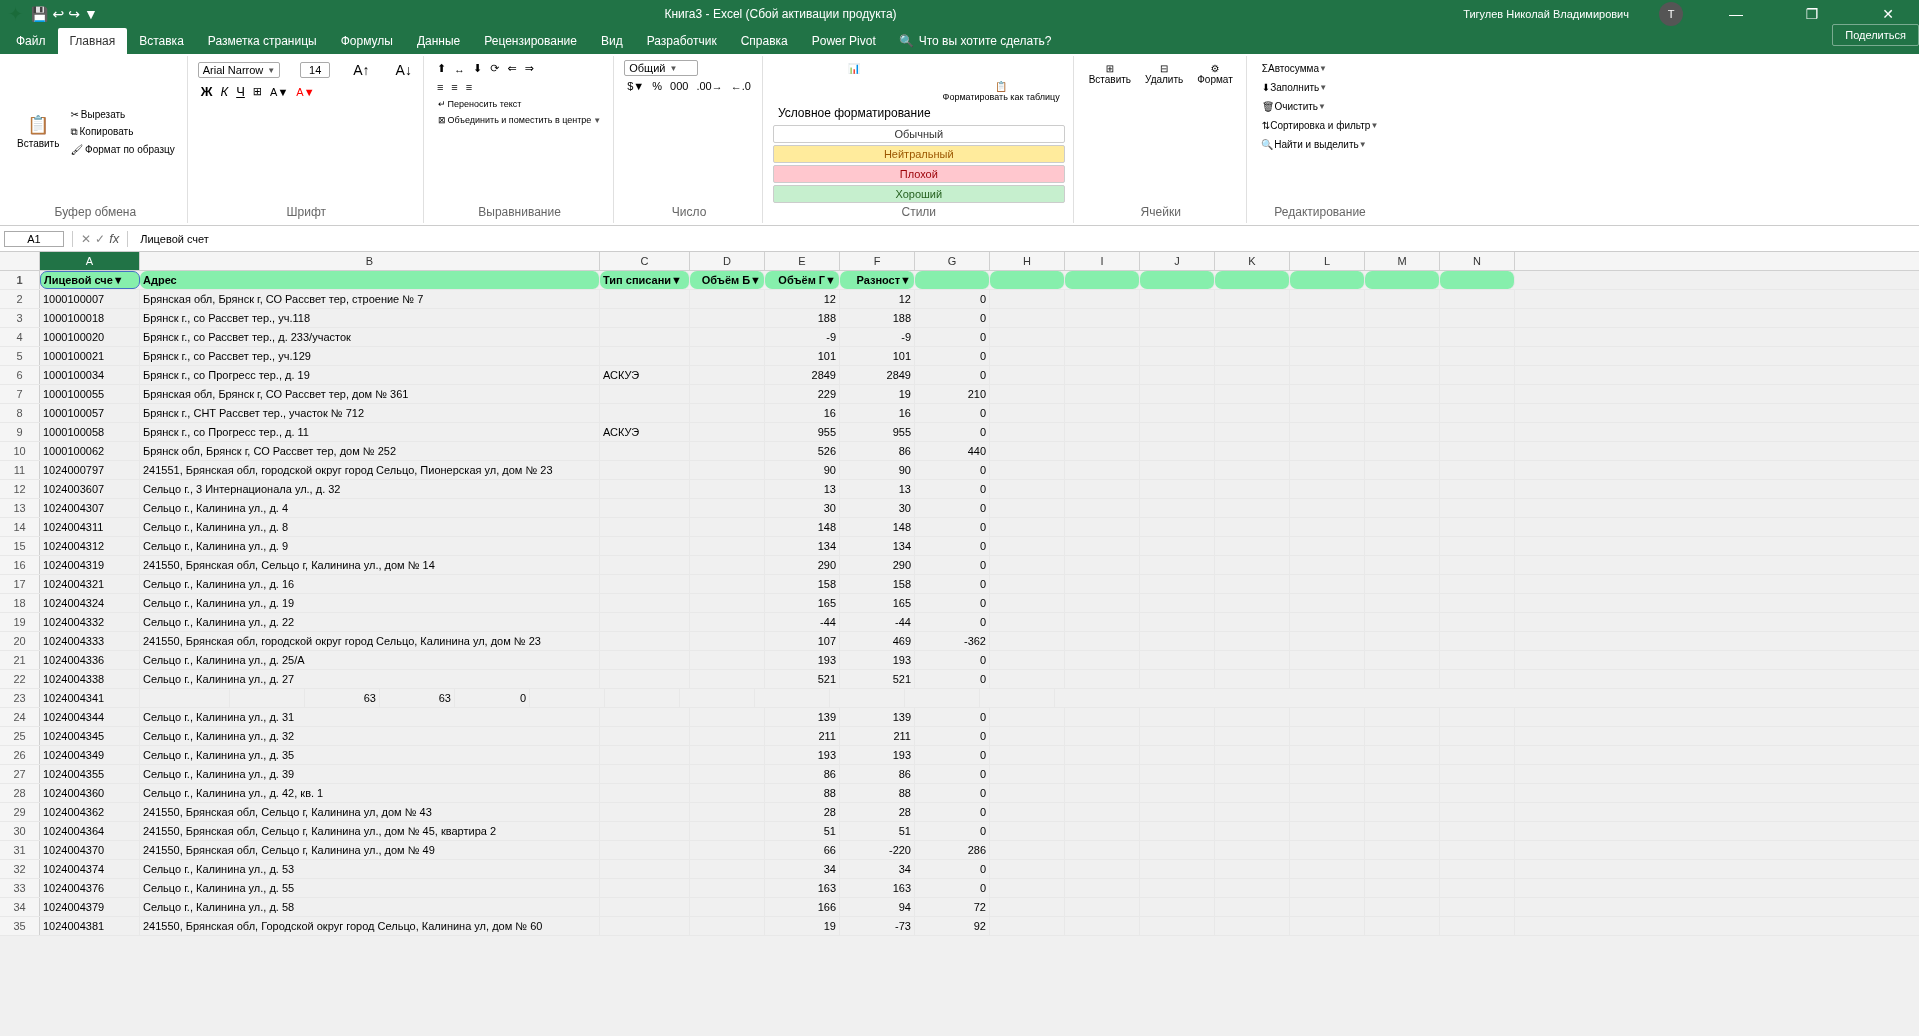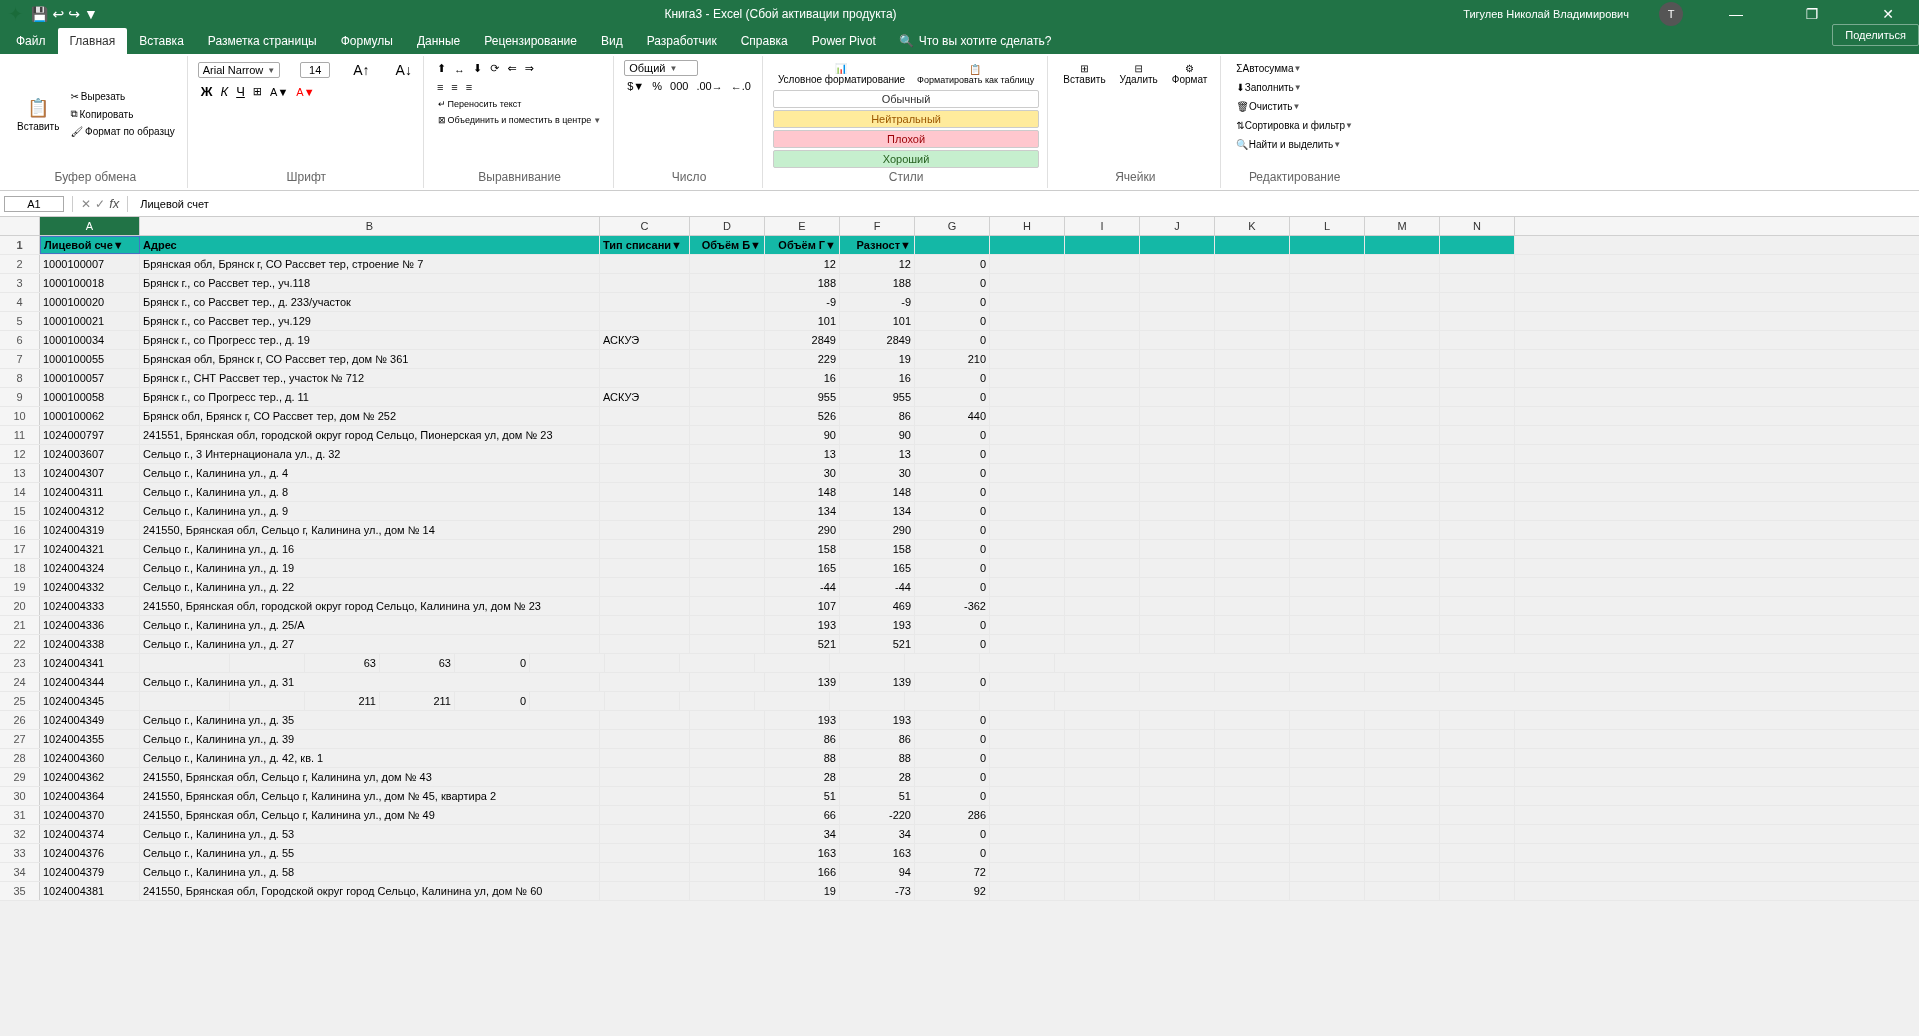--- a/index.html
+++ b/index.html
@@ -187,21 +187,21 @@
     .col-g { width: 75px; min-width: 75px; }
     .col-h { width: 75px; min-width: 75px; }
     .col-i { width: 75px; min-width: 75px; }
     .col-j { width: 75px; min-width: 75px; }
     .col-k { width: 75px; min-width: 75px; }
     .col-l { width: 75px; min-width: 75px; }
     .col-m { width: 75px; min-width: 75px; }
     .col-n { width: 75px; min-width: 75px; }
 
     .header-row { background: #f0f0f0 !important; font-weight: bold; }
-    .header-row .cell { font-weight: bold; background: #14b8a6; }
+    .header-row .cell { font-weight: bold; background: #86efac; border-radius: 7px; }
 
     
     .win-control { 
       width: 46px; height: 28px; display: flex; align-items: center; justify-content: center;
       cursor: pointer; font-size: 14px; color: white;
     }
 
     .btn-row { display: flex; align-items: center; gap: 2px; }
     .format-btn {
       border: 1px solid transparent;
@@ -361,21 +361,21 @@
         </div>
       </div>
       <div class="ribbon-group-label">Число</div>
     </div>
 
     <div class="ribbon-group" style="min-width:220px;">
       <div style="flex:1;display:flex;flex-direction:column;gap:2px;width:100%;">
         <div style="display:flex;gap:2px;">
           <div class="ribbon-btn" style="flex-direction:column;min-width:60px;">
             <span>📊</span>
-            <span style="font-size:10px;">Условное форматирование</span>
+            <span style="font-size:12px;margin-top:32px;">Условное форматирование</span>
           </div>
           <div class="ribbon-btn" style="flex-direction:column;min-width:60px;">
             <span>📋</span>
             <span style="font-size:9px;">Форматировать как таблицу</span>
           </div>
         </div>
         <div style="display:flex;gap:2px;flex-wrap:wrap;flex-direction:column;">
           <div class="style-btn style-normal">Обычный</div>
           <div class="style-btn style-neutral">Нейтральный</div>
           <div class="style-btn style-bad">Плохой</div>
@@ -896,20 +896,21 @@
           <div class="cell col-i"></div>
           <div class="cell col-j"></div>
           <div class="cell col-k"></div>
           <div class="cell col-l"></div>
           <div class="cell col-m"></div>
           <div class="cell col-n"></div>
         </div>
         <div class="grid-row">
           <div class="row-num">25</div>
           <div class="cell col-a">1024004345</div>
+          <div class="cell col-b">Сельцо г., Калинина ул., д. 32</div>
           <div class="cell col-c"></div>
           <div class="cell col-d cell-right"></div>
           <div class="cell col-e cell-right">211</div>
           <div class="cell col-f cell-right">211</div>
           <div class="cell col-g cell-right">0</div>
           <div class="cell col-h"></div>
           <div class="cell col-i"></div>
           <div class="cell col-j"></div>
           <div class="cell col-k"></div>
           <div class="cell col-l"></div>

